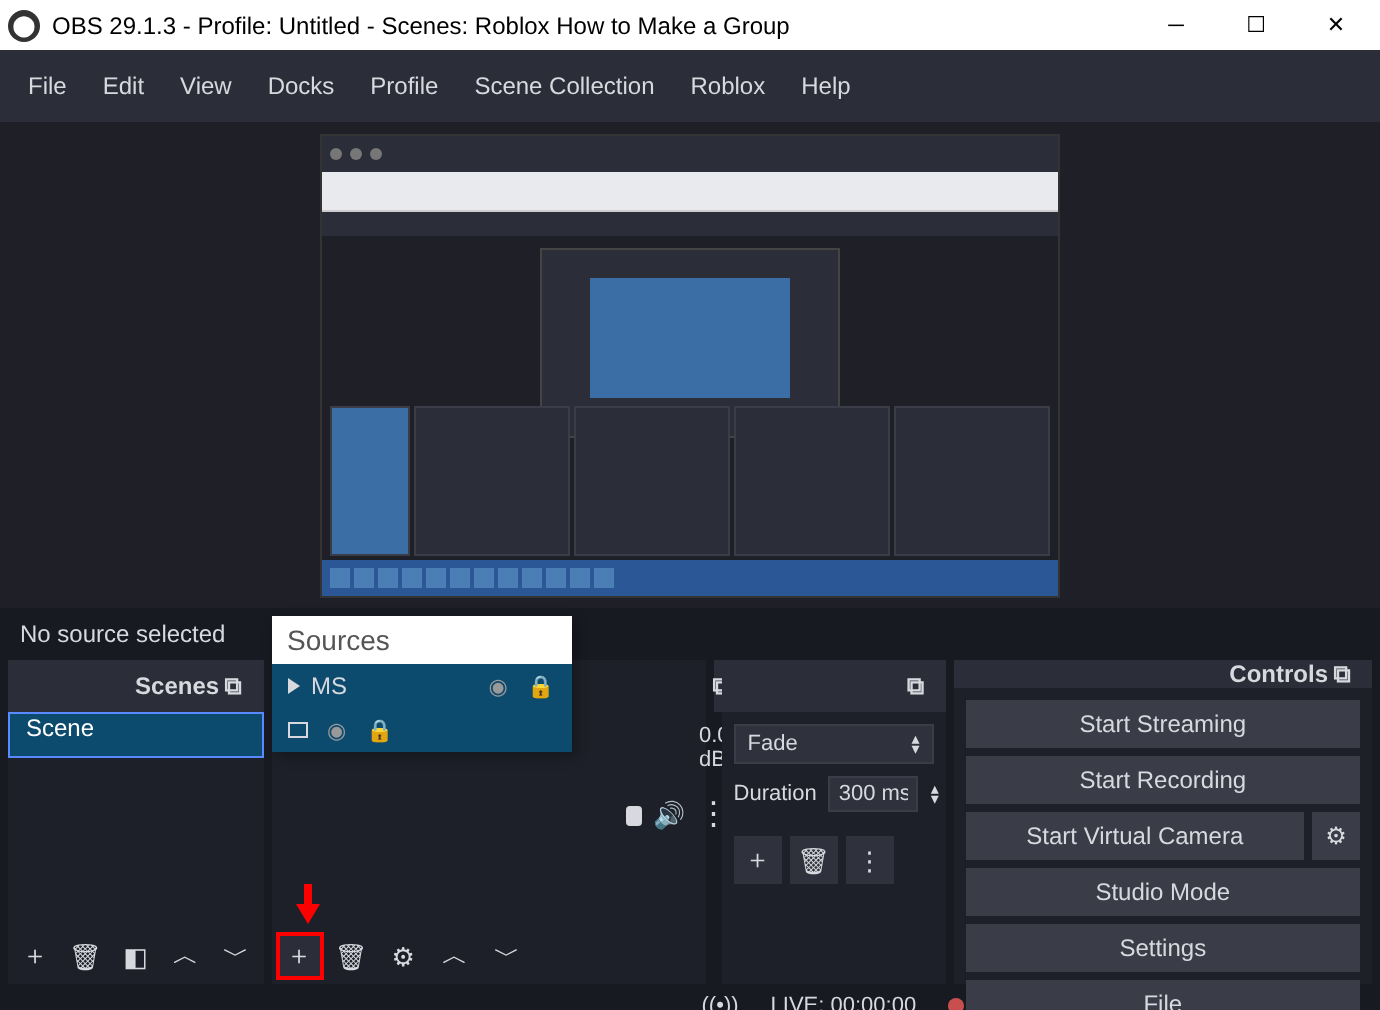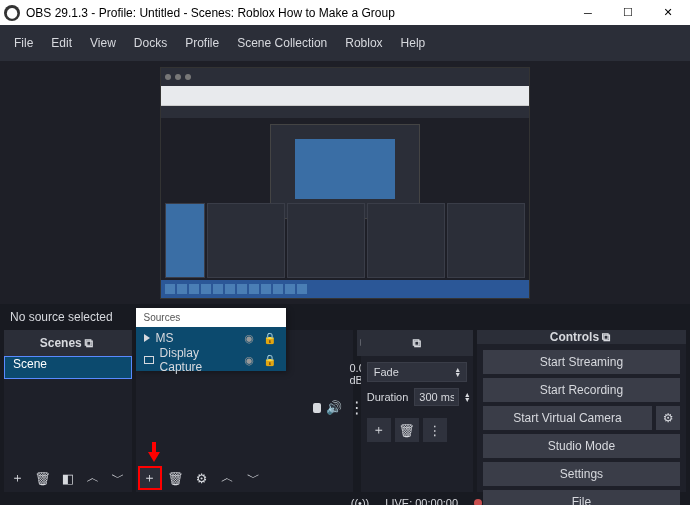--- a/index.html
+++ b/index.html
@@ -22,30 +22,30 @@
   .pv-mini{position:absolute;top:6px;left:50%;transform:translateX(-50%);width:150px;height:95px;background:#2b2e38;border:1px solid #444;}
   .pv-mini2{position:absolute;top:14px;left:50%;transform:translateX(-50%);width:100px;height:60px;background:#3a6ea5;}
   .pv-panels{position:absolute;bottom:20px;left:4px;right:4px;height:75px;display:flex;gap:2px;}
   .pv-p{flex:1;background:#2b2e38;border:1px solid #3a3d48;}
   .pv-p.blue{background:#3a6ea5;flex:0.5;}
   .pv-bottom{position:absolute;bottom:0;left:0;right:0;height:18px;background:#2b5797;display:flex;align-items:center;padding:0 4px;gap:2px;}
   .pv-bottom div{width:10px;height:10px;background:#4a7eb5;}
   .no-source { height: 26px; background: #181a21; padding: 6px 10px; font-size: 12px; color:#d7d9de; position:relative;}
   .panels { display: flex; height: 162px; background: #181a21; gap: 4px; padding: 0 4px;}
   .panel { background: #1e2029; display:flex; flex-direction:column; position:relative;}
-  .panel-header { height: 26px; background: #2b2e38; display:flex; align-items:center; padding: 0 8px; font-size: 12px; font-weight:600; justify-content:center;}
+  .panel-header { height: 26px; background: #2b2e38; display:flex; align-items:center; padding: 0 8px; font-size: 12px; font-weight:600; justify-content:flex-end;}
   .panel-header .dock-icon { width:14px;height:14px; display:flex;align-items:center;justify-content:center;}
   .scenes { width: 128px; }
   .scene-item { height: 23px; background: #0c4a6e; display:flex;align-items:flex-start;padding:0 8px;font-size:12px;color:#fff;border:1px solid #5a8aff;}
   .scenes-toolbar, .sources-toolbar { position:absolute; bottom:0; left:0; right:0; height: 28px; display:flex; align-items:center; padding:0 2px; gap:2px; background:#1e2029;}
   .tb-btn { width:24px;height:24px;display:flex;align-items:center;justify-content:center;font-size:13px;color:#d7d9de;}
   .tb-btn.hl { border:2px solid #ff0000; background:#2b2e38;}
   .sources { width: 218px; position:relative;}
   .sources-popup { position:absolute; top:-22px; left:0; width:150px; background:#fff; color:#333; z-index:10; box-shadow:2px 2px 6px rgba(0,0,0,0.3);}
-  .sources-popup-header { padding:4px 8px; font-size:10px; color:#555;}
+  .sources-popup-header { padding:4px 8px; font-size:14px; color:#555;}
   .sources-popup-item { height:22px; display:flex; align-items:center; padding:0 8px; gap:6px; font-size:12px; color:#d7d9de; background:#2b2e38;}
   .sources-popup-item.dark{background:#0c4a6e;}
   .sources-popup-item .play{width:0;height:0;border-left:6px solid #d7d9de;border-top:4px solid transparent;border-bottom:4px solid transparent;}
   .sources-popup-item .disp{width:10px;height:8px;border:1px solid #d7d9de;}
   .sources-popup-item .label{flex:1;}
   .sources-popup-item .eye,.sources-popup-item .lock{font-size:11px;color:#999;margin-left:4px;}
   .red-arrow { position:absolute; bottom:30px; left:12px; width:12px; height:20px; z-index:5;}
   .red-arrow::before{content:"";position:absolute;left:4px;top:0;width:4px;height:12px;background:#ff0000;}
   .red-arrow::after{content:"";position:absolute;left:0;top:10px;width:0;height:0;border-left:6px solid transparent;border-right:6px solid transparent;border-top:10px solid #ff0000;}
   .mixer { flex:1; min-width:0;}
@@ -166,21 +166,20 @@
     <div class="sources-popup">
       <div class="sources-popup-header">Sources</div>
       <div class="sources-popup-item dark">
         <span class="play"></span>
         <span class="label">MS</span>
         <span class="eye">◉</span>
         <span class="lock">🔒</span>
       </div>
       <div class="sources-popup-item dark">
         <span class="disp"></span>
-        <span class="label">Display Capture</span>
         <span class="eye">◉</span>
         <span class="lock">🔒</span>
       </div>
     </div>
 
     <div class="red-arrow"></div>
 
     <div class="sources-toolbar">
       <div class="tb-btn hl">＋</div>
       <div class="tb-btn">🗑</div>

